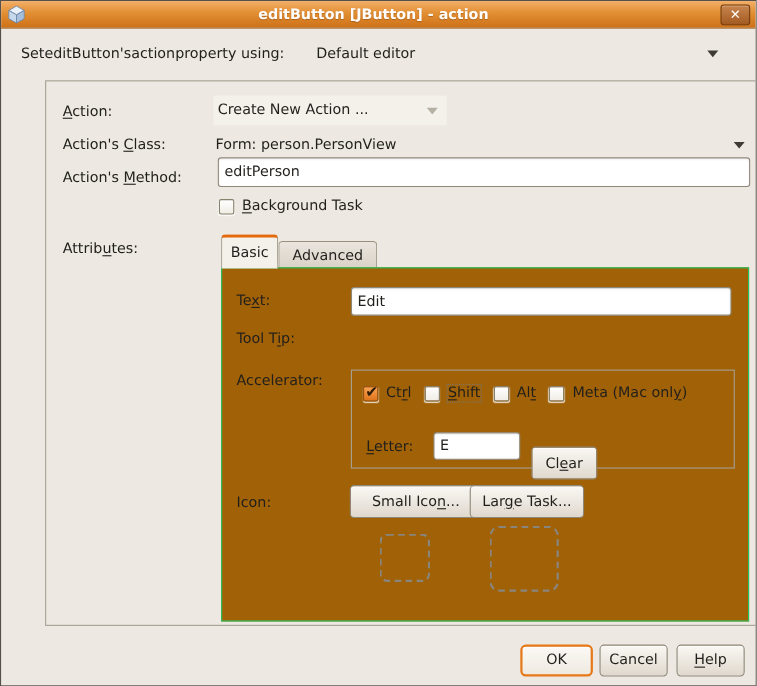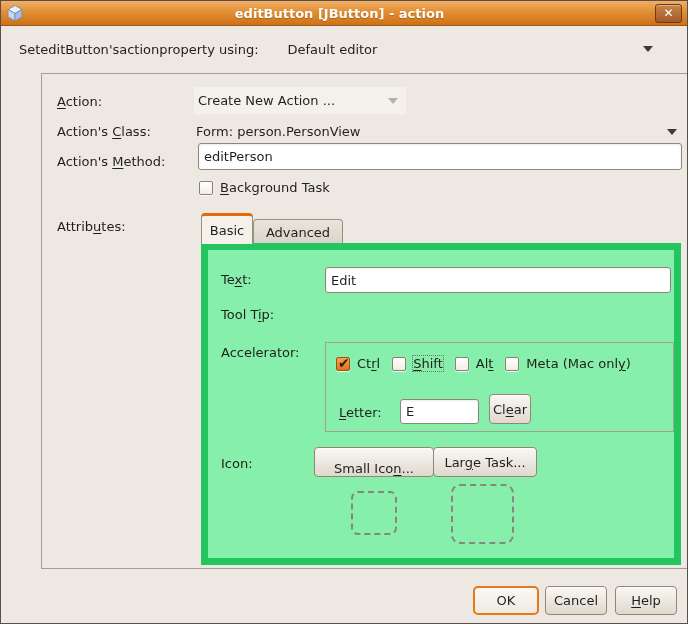--- a/index.html
+++ b/index.html
@@ -63,40 +63,40 @@
   
   .tab-basic { position:absolute; left:159px; top:139px; width:52px; height:31px;
                background:#F4F0EA; border:1px solid #97917f; border-bottom:none;
                border-top:3px solid #E4690B; border-radius:4px 4px 0 0; z-index:3;
                display:flex; align-items:center; justify-content:center; }
   .tab-adv { position:absolute; left:211px; top:145px; width:90px; height:25px;
              background:linear-gradient(#EAE5DD,#D9D2C7); border:1px solid #97917f;
              border-bottom:none; border-radius:4px 4px 0 0; z-index:1;
              display:flex; align-items:center; justify-content:center; }
   .tab-panel { position:absolute; left:159px; top:169px; width:480px; height:322px;
-               border:7px solid #22c55e; background:#86efac; z-index:2; }
+               border:1px solid #22c55e; background:#a16207; z-index:2; }
 
   .t-label { position:absolute; left:13px; white-space:nowrap; }
   .text-field { left:117px; top:17px; width:346px; height:26px; }
   .tooltip-field { left:117px; top:52px; width:346px; height:26px; }
 
   .acc-box { position:absolute; left:117px; top:92px; width:349px; height:90px;
              border:1px solid #a69f92; }
   .mods { position:absolute; left:10px; top:13px; display:flex; align-items:center; gap:12px;
           white-space:nowrap; }
   .letter-label { position:absolute; left:13px; top:62px; }
   .letter-field { left:74px; top:56px; width:79px; height:25px; }
-  .clear-btn { position:absolute; left:163px; top:51px; width:42px; height:30px; }
+  .clear-btn { position:absolute; left:163px; top:69px; width:60px; height:30px; }
 
   .btn { border:1px solid #8f887a; border-radius:4px;
          background:linear-gradient(#FAF8F4,#DFD8CD); color:#211f1c;
          display:flex; align-items:center; justify-content:center;
          font:13px "DejaVu Sans","Liberation Sans",sans-serif; cursor:default;
          box-shadow:inset 0 1px 0 rgba(255,255,255,.8); }
-  .small-icon-btn { position:absolute; left:106px; top:197px; width:120px; height:30px;align-items:flex-end; }
+  .small-icon-btn { position:absolute; left:116px; top:197px; width:120px; height:30px; }
   .large-icon-btn { position:absolute; left:225px; top:197px; width:104px; height:30px; }
 
   .ph { position:absolute; border:2px dashed #8a857c; background:transparent; }
   .small-ph { left:143px; top:241px; width:46px; height:44px; border-radius:7px; }
   .large-ph { left:243px; top:234px; width:63px; height:60px; border-radius:9px; }
 
   
   .ok-btn { position:absolute; left:472px; top:585px; width:66px; height:29px;
             border:2px solid #E77817; border-radius:5px;
             background:linear-gradient(#FBF9F6,#EFE9E0); }

